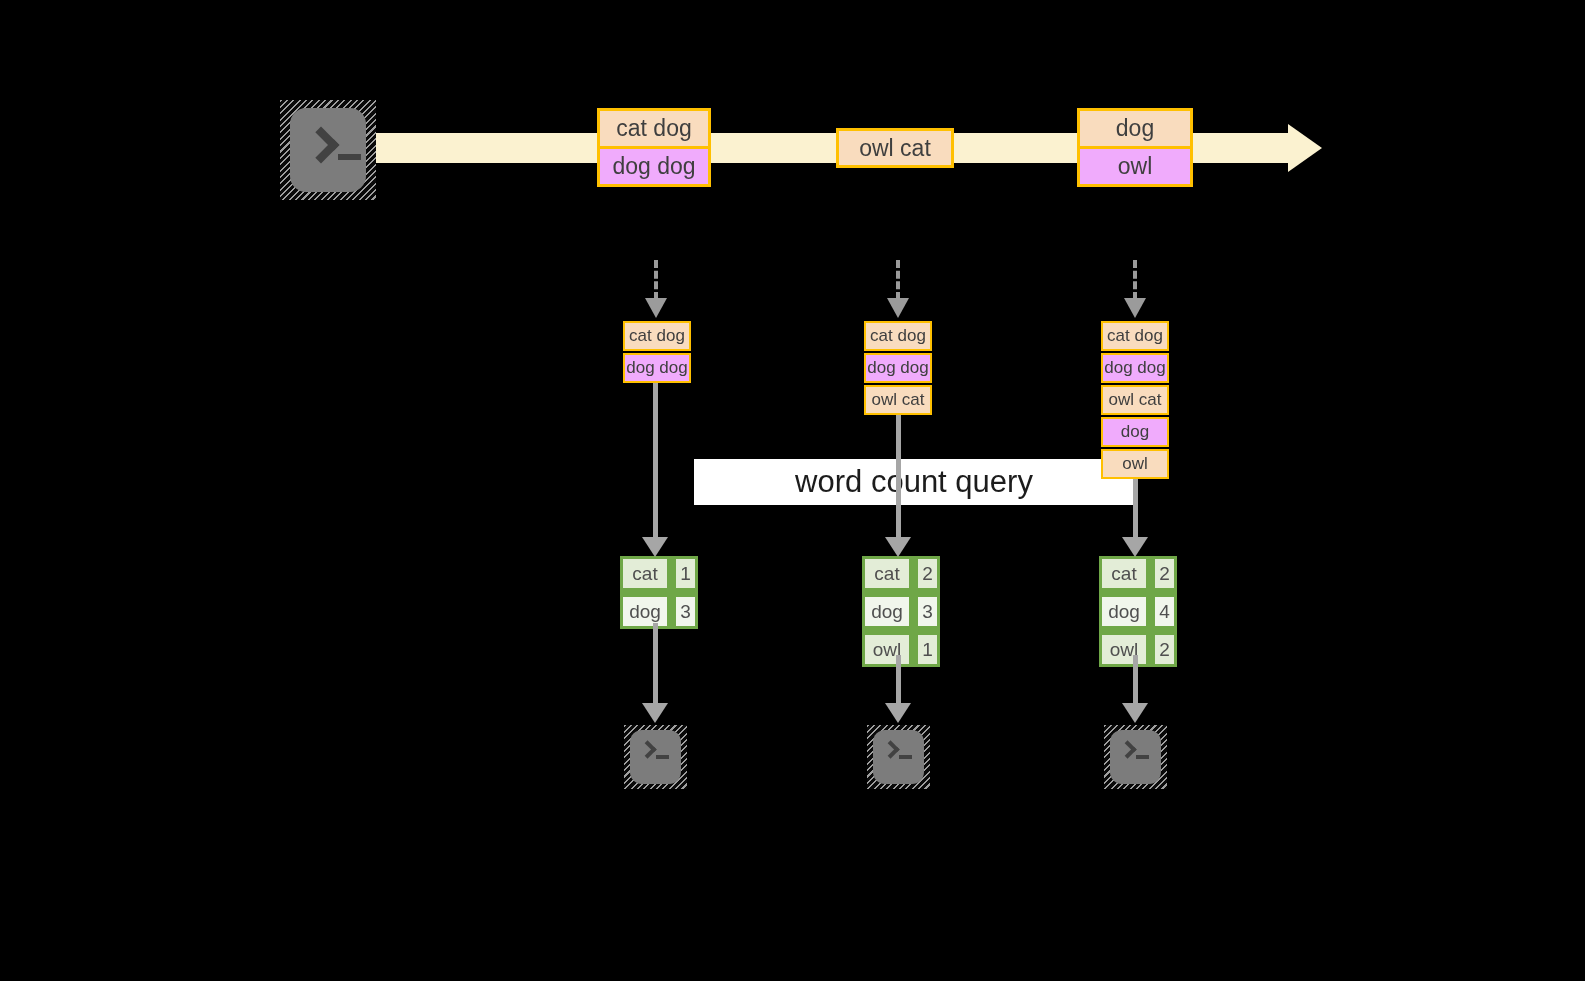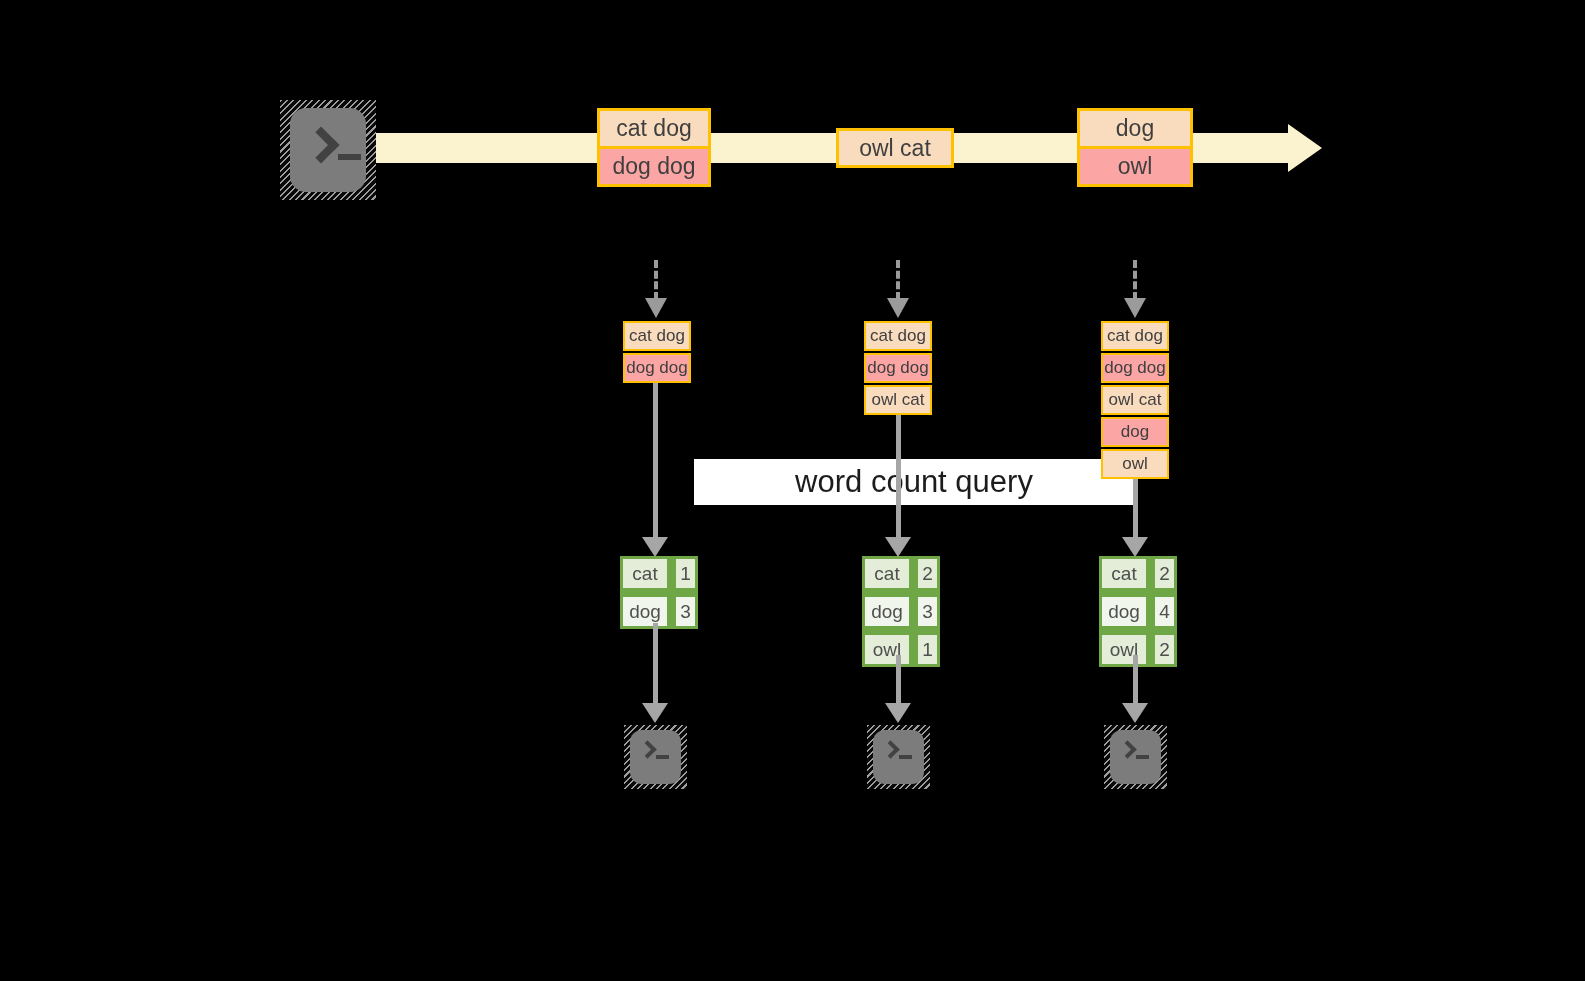--- a/index.html
+++ b/index.html
@@ -23,21 +23,21 @@
   .term-sm .chev { left:11px; top:13px; width:9px; height:9px; border-width:4px 4px 0 0; }
   .uscore { position:absolute; background:#424242; }
   .term-lg .uscore { left:48px; top:46px; width:23px; height:6px; }
   .term-sm .uscore { left:26px; top:25px; width:13px; height:4px; }
   
   .ebox { position:absolute; border:3px solid #FFC000; z-index:2; }
   .ecell { height:35px; line-height:35px; text-align:center; font-size:23px; color:#3f3f3f; }
   .ecell + .ecell { border-top:3px solid #FFC000; }
   .ecell-single { height:34px; line-height:34px; }
   .fill-dark  { background:#F9DCBE; }
-  .fill-light { background:#fca5a5; }
+  .fill-light { background:#f0abfc; }
   
   .dline { position:absolute; width:0; height:40px; border-left:4px dashed #9b9b9b; }
   .dhead { position:absolute; width:0; height:0;
     border-left:11px solid transparent; border-right:11px solid transparent; border-top:20px solid #9b9b9b; }
   
   .stack { position:absolute; z-index:3; }
   .scell { box-sizing:border-box; width:68px; height:30px; margin-bottom:2px; border:2px solid #FFC000;
     font-size:17px; line-height:25px; text-align:center; color:#3f3f3f; }
   
   .vline { position:absolute; width:5px; background:#A6A6A6; z-index:3; }

